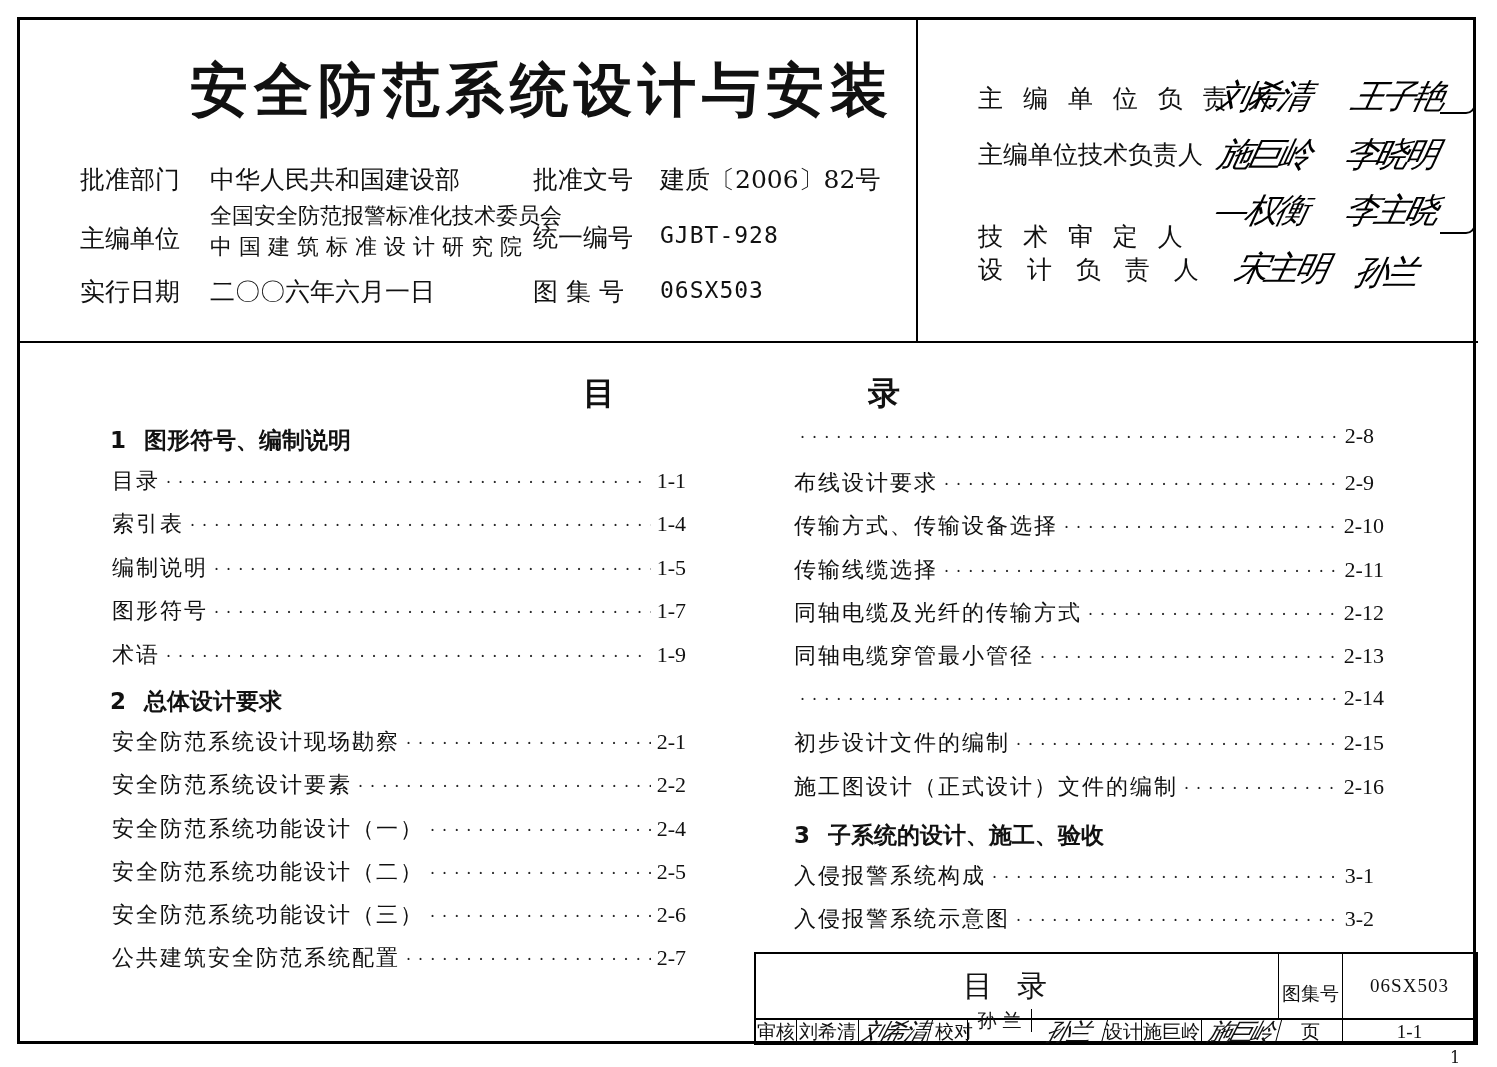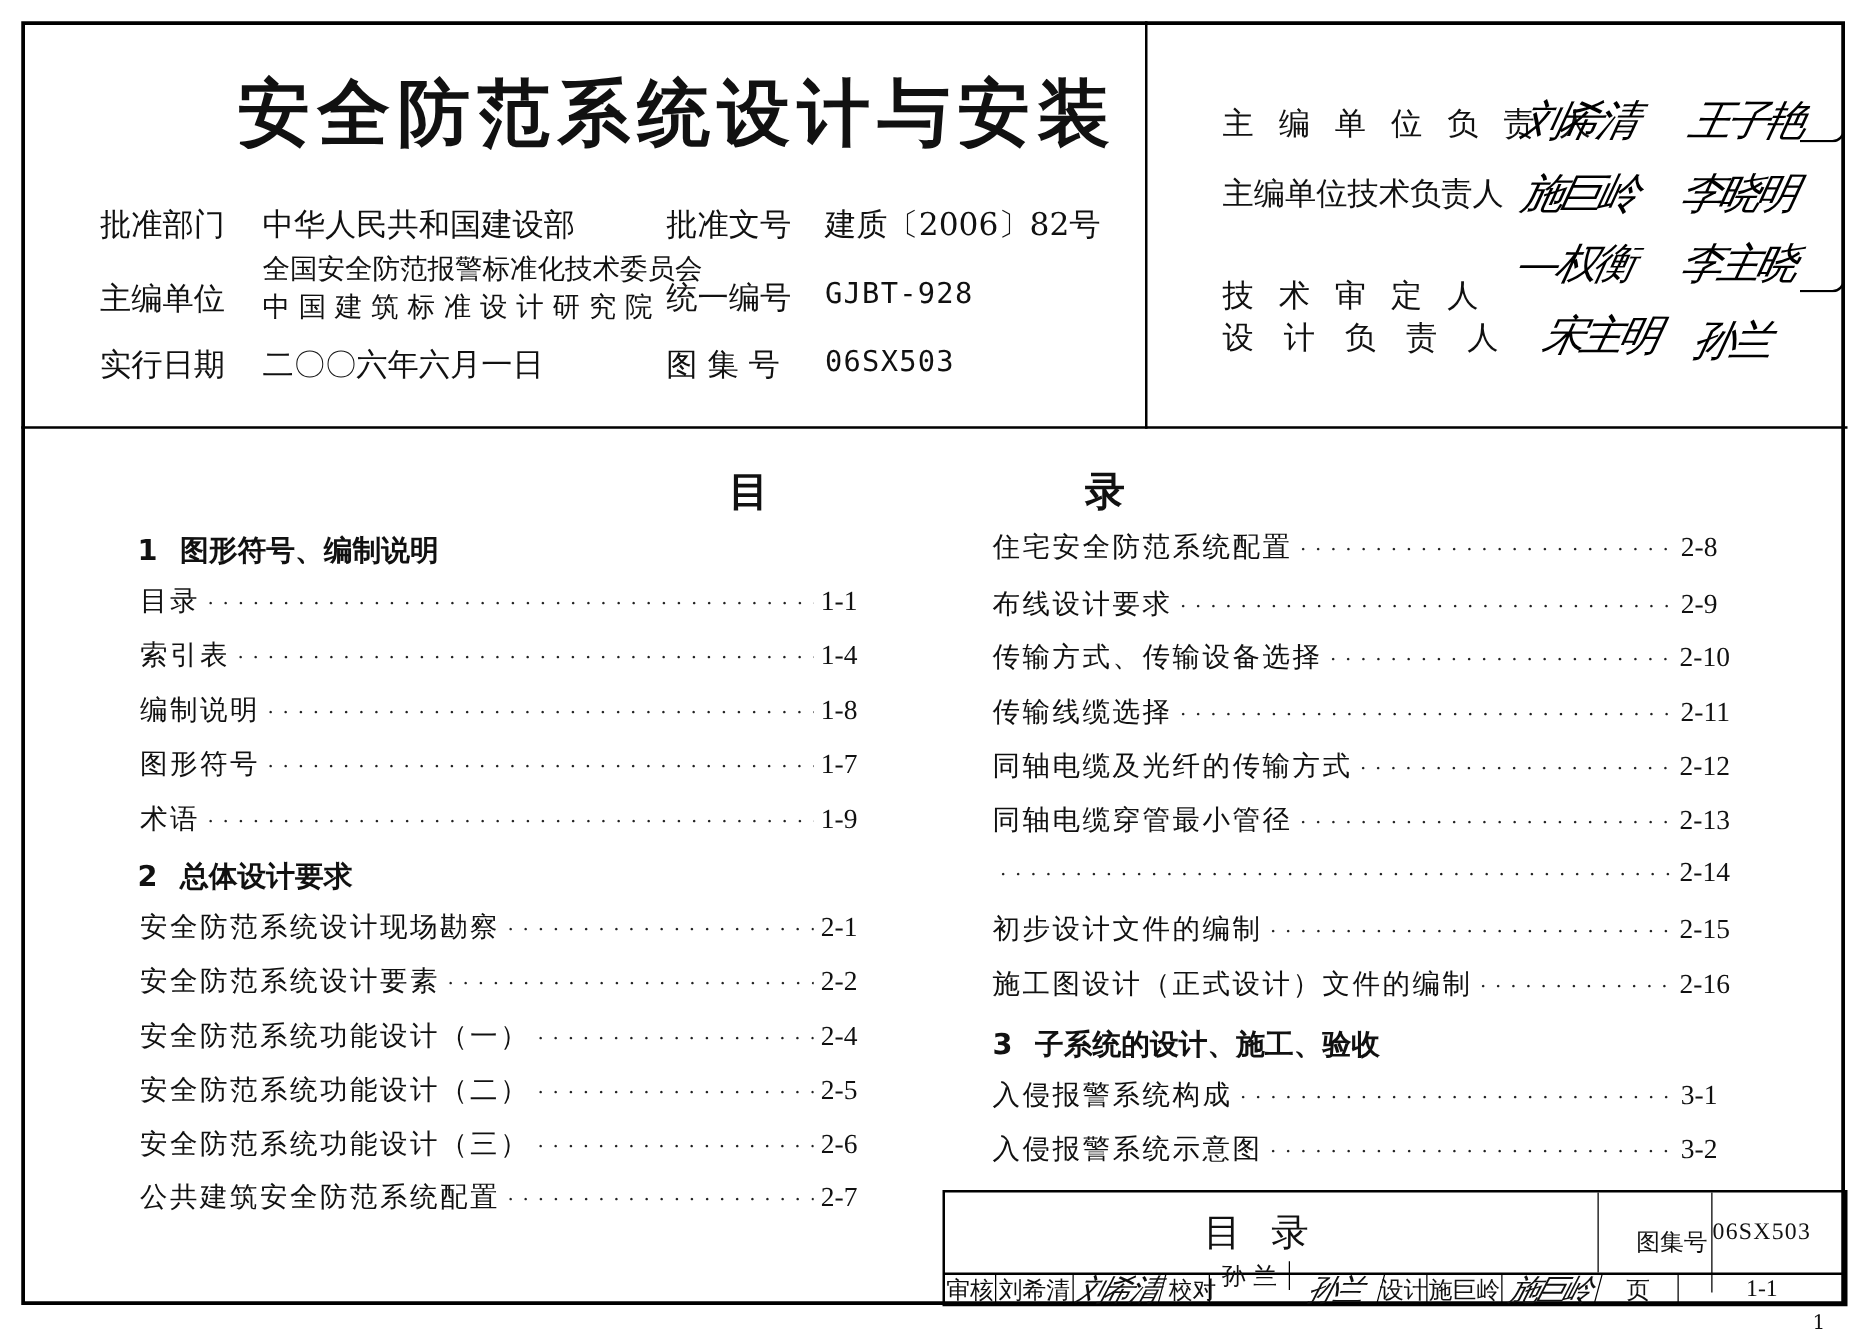--- a/index.html
+++ b/index.html
@@ -100,21 +100,21 @@
     <span class="pg">1-1</span>
 </div>
 <div class="toc-row" style="left:112px; top:509px; width:574px;">
   <span class="lbl">索引表</span>
     <span class="dots"></span>
     <span class="pg">1-4</span>
 </div>
 <div class="toc-row" style="left:112px; top:553px; width:574px;">
   <span class="lbl">编制说明</span>
     <span class="dots"></span>
-    <span class="pg">1-8</span>
+    <span class="pg">1-5</span>
 </div>
 <div class="toc-row" style="left:112px; top:596px; width:574px;">
   <span class="lbl">图形符号</span>
     <span class="dots"></span>
     <span class="pg">1-7</span>
 </div>
 <div class="toc-row" style="left:112px; top:640px; width:574px;">
   <span class="lbl">术语</span>
     <span class="dots"></span>
     <span class="pg">1-9</span>
@@ -148,21 +148,20 @@
     <span class="dots"></span>
     <span class="pg">2-6</span>
 </div>
 <div class="toc-row" style="left:112px; top:943px; width:574px;">
   <span class="lbl">公共建筑安全防范系统配置</span>
     <span class="dots"></span>
     <span class="pg">2-7</span>
 </div>
 
 <div class="toc-row" style="left:794px; top:423px; width:580px;">
-  <span class="lbl">住宅安全防范系统配置</span>
     <span class="dots"></span>
     <span class="pg">2-8</span>
 </div>
 <div class="toc-row" style="left:794px; top:468px; width:580px;">
   <span class="lbl">布线设计要求</span>
     <span class="dots"></span>
     <span class="pg">2-9</span>
 </div>
 <div class="toc-row" style="left:794px; top:511px; width:590px;">
   <span class="lbl">传输方式、传输设备选择</span>
@@ -209,21 +208,21 @@
 </div>
 <div class="toc-row" style="left:794px; top:904px; width:580px;">
   <span class="lbl">入侵报警系统示意图</span>
     <span class="dots"></span>
     <span class="pg">3-2</span>
 </div>
 
 <div class="tb" style="left:754px; top:952px; width:724px; height:93px;">
 
   <div class="tb-cell tb-title" style="left:0; top:0; width:523px; height:64px;">目录</div>
-  <div class="tb-cell" style="left:523px; top:0; width:64px; height:80px;margin-left:27px;">图集号</div>
+  <div class="tb-cell" style="left:523px; top:0; width:64px; height:80px;">图集号</div>
   <div class="tb-cell" style="left:587px; top:0; width:133px; height:64px; border-right:none; font-family:'Liberation Serif', serif; letter-spacing:1px;">06SX503</div>
   <div class="hline" style="left:0; top:64px; width:720px; height:2px;"></div>
 
   <div class="tb-cell" style="left:0; top:66px; width:41px; height:23px;">审核</div>
   <div class="tb-cell" style="left:41px; top:66px; width:62px; height:23px;">刘希清</div>
   <div class="tb-cell tb-sig" style="left:103px; top:66px; width:71px; height:23px;">刘希清</div>
   <div class="tb-cell" style="left:174px; top:66px; width:38px; height:23px;padding-left:11px;">校对</div>
   <div class="tb-cell" style="left:212px; top:55px; width:64px; height:23px;">孙 兰</div>
   <div class="tb-cell tb-sig" style="left:276px; top:66px; width:73px; height:23px;">孙兰</div>
   <div class="tb-cell" style="left:349px; top:66px; width:37px; height:23px;">设计</div>

